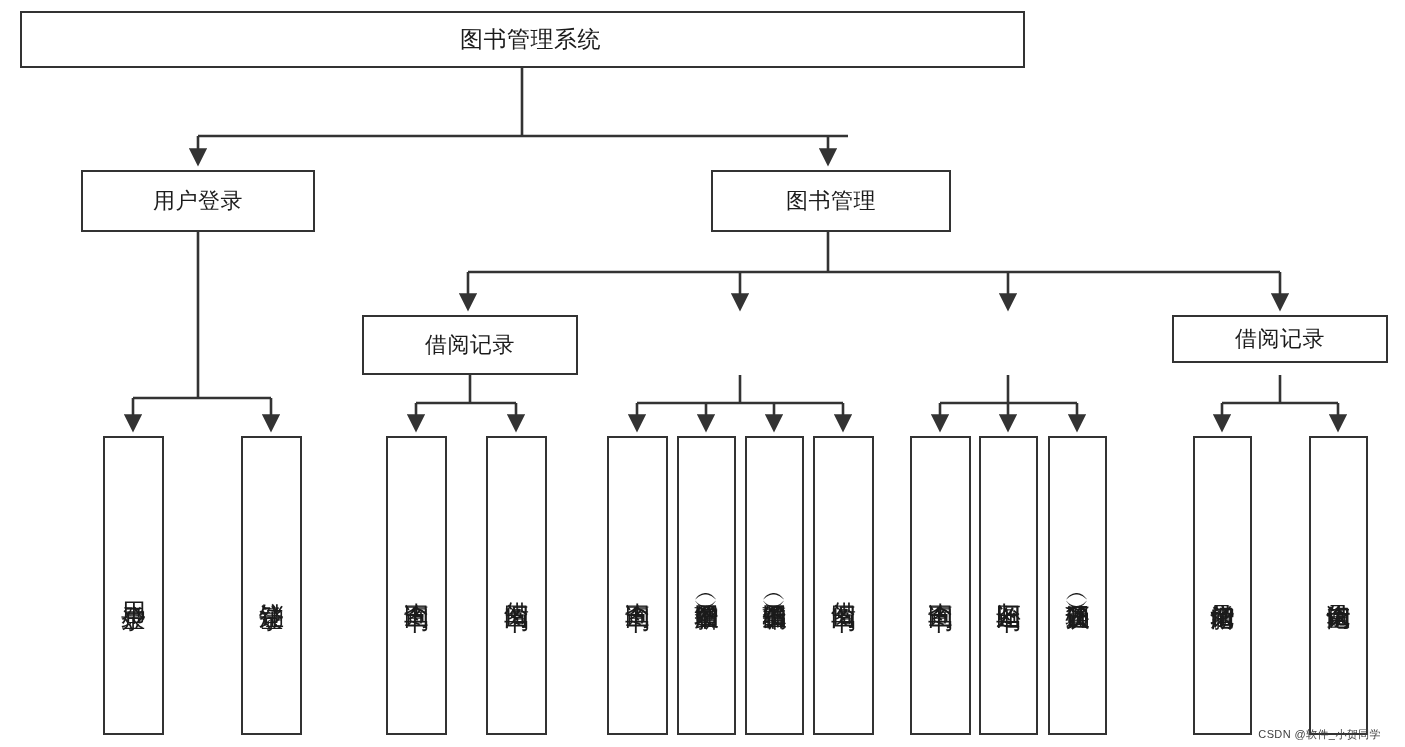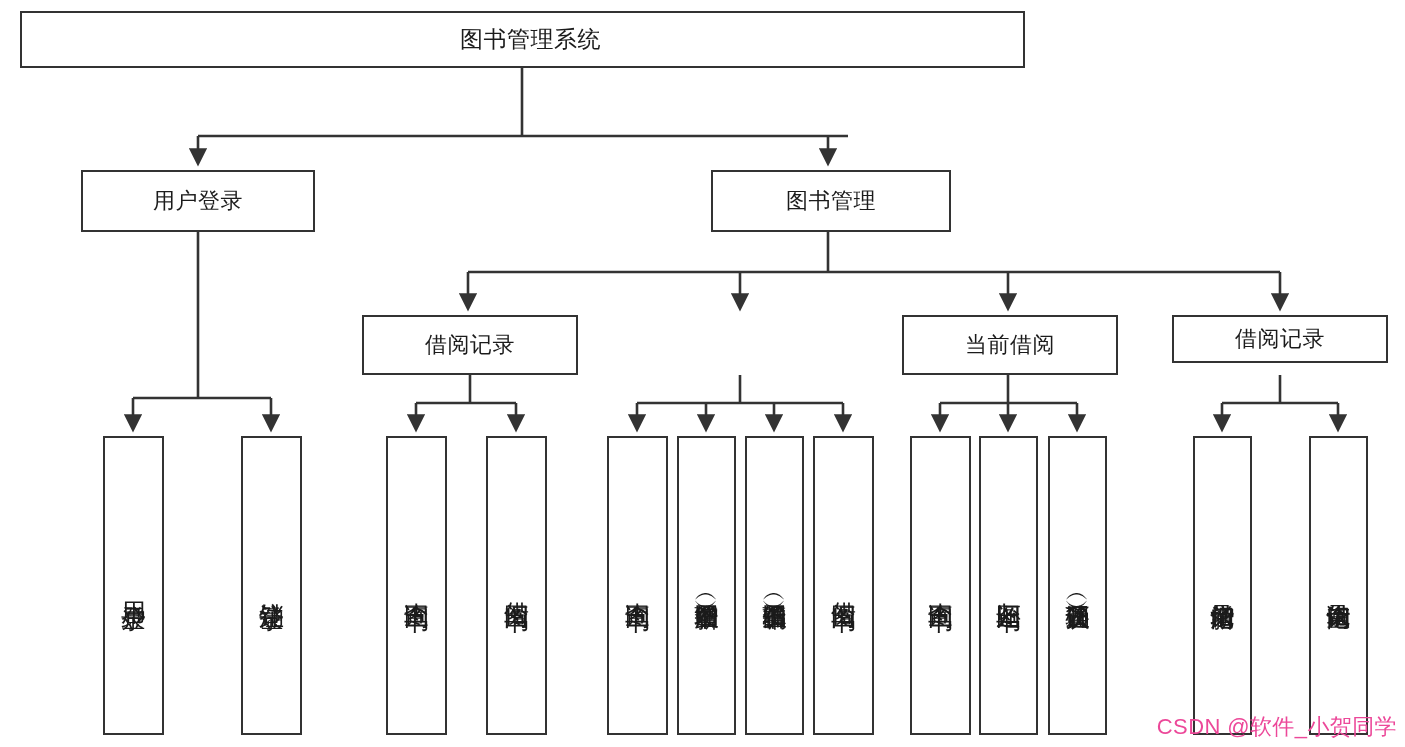--- a/index.html
+++ b/index.html
@@ -63,24 +63,24 @@
     line-height: 1.0;
     letter-spacing: 2px;
     white-space: nowrap;
   }
   .node.vert.tall .label {
     font-size: 24px;
     letter-spacing: 0px;
   }
   .watermark {
     position: absolute;
-    right: 8px;
+    right: 24px;
     bottom: 5px;
-    font-size: 22px;
-    color: #ec4899;
+    font-size: 11px;
+    color: #404040;
     white-space: nowrap;
     letter-spacing: 0.4px;
   }
 </style>
 </head>
 <body>
 
 <div id="canvas">
 
   <svg id="edges" viewBox="0 0 1405 747" width="1405" height="747" xmlns="http://www.w3.org/2000/svg">
@@ -140,23 +140,20 @@
   <div class="node horiz" style="left:81px; top:170px; width:234px; height:62px;">
     <span class="label">用户登录</span>
   </div>
   <div class="node horiz" style="left:711px; top:170px; width:240px; height:62px;">
     <span class="label">图书管理</span>
   </div>
 
   <div class="node horiz" style="left:362px; top:315px; width:216px; height:60px;">
     <span class="label">借阅记录</span>
   </div>
-  <div class="node horiz" style="left:902px; top:315px; width:216px; height:60px;">
-    <span class="label">当前借阅</span>
-  </div>
   <div class="node horiz" style="left:1172px; top:315px; width:216px; height:48px;">
     <span class="label">借阅记录</span>
   </div>
 
   <div class="node vert" style="left:103px; top:436px; width:61px; height:299px;">
     <span class="label">用户登录</span>
   </div>
   <div class="node vert" style="left:241px; top:436px; width:61px; height:299px;">
     <span class="label">注销登录</span>
   </div>

